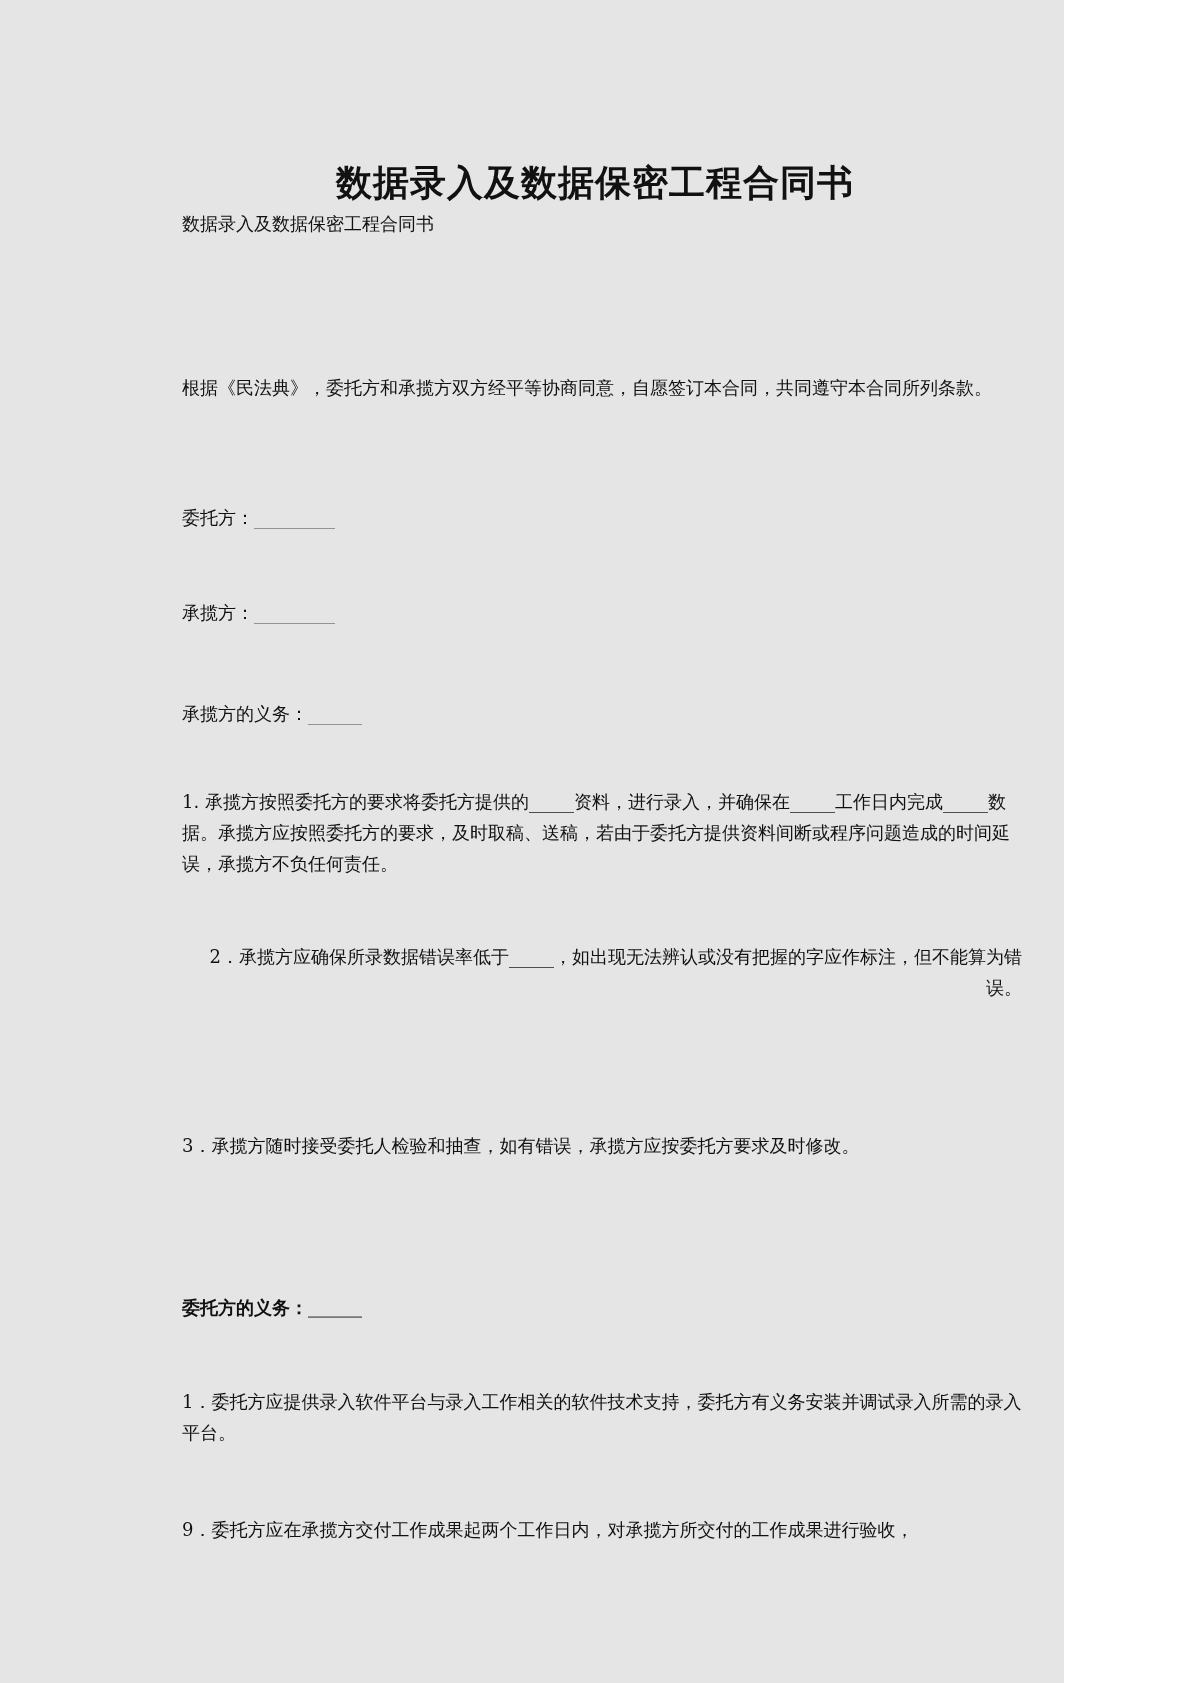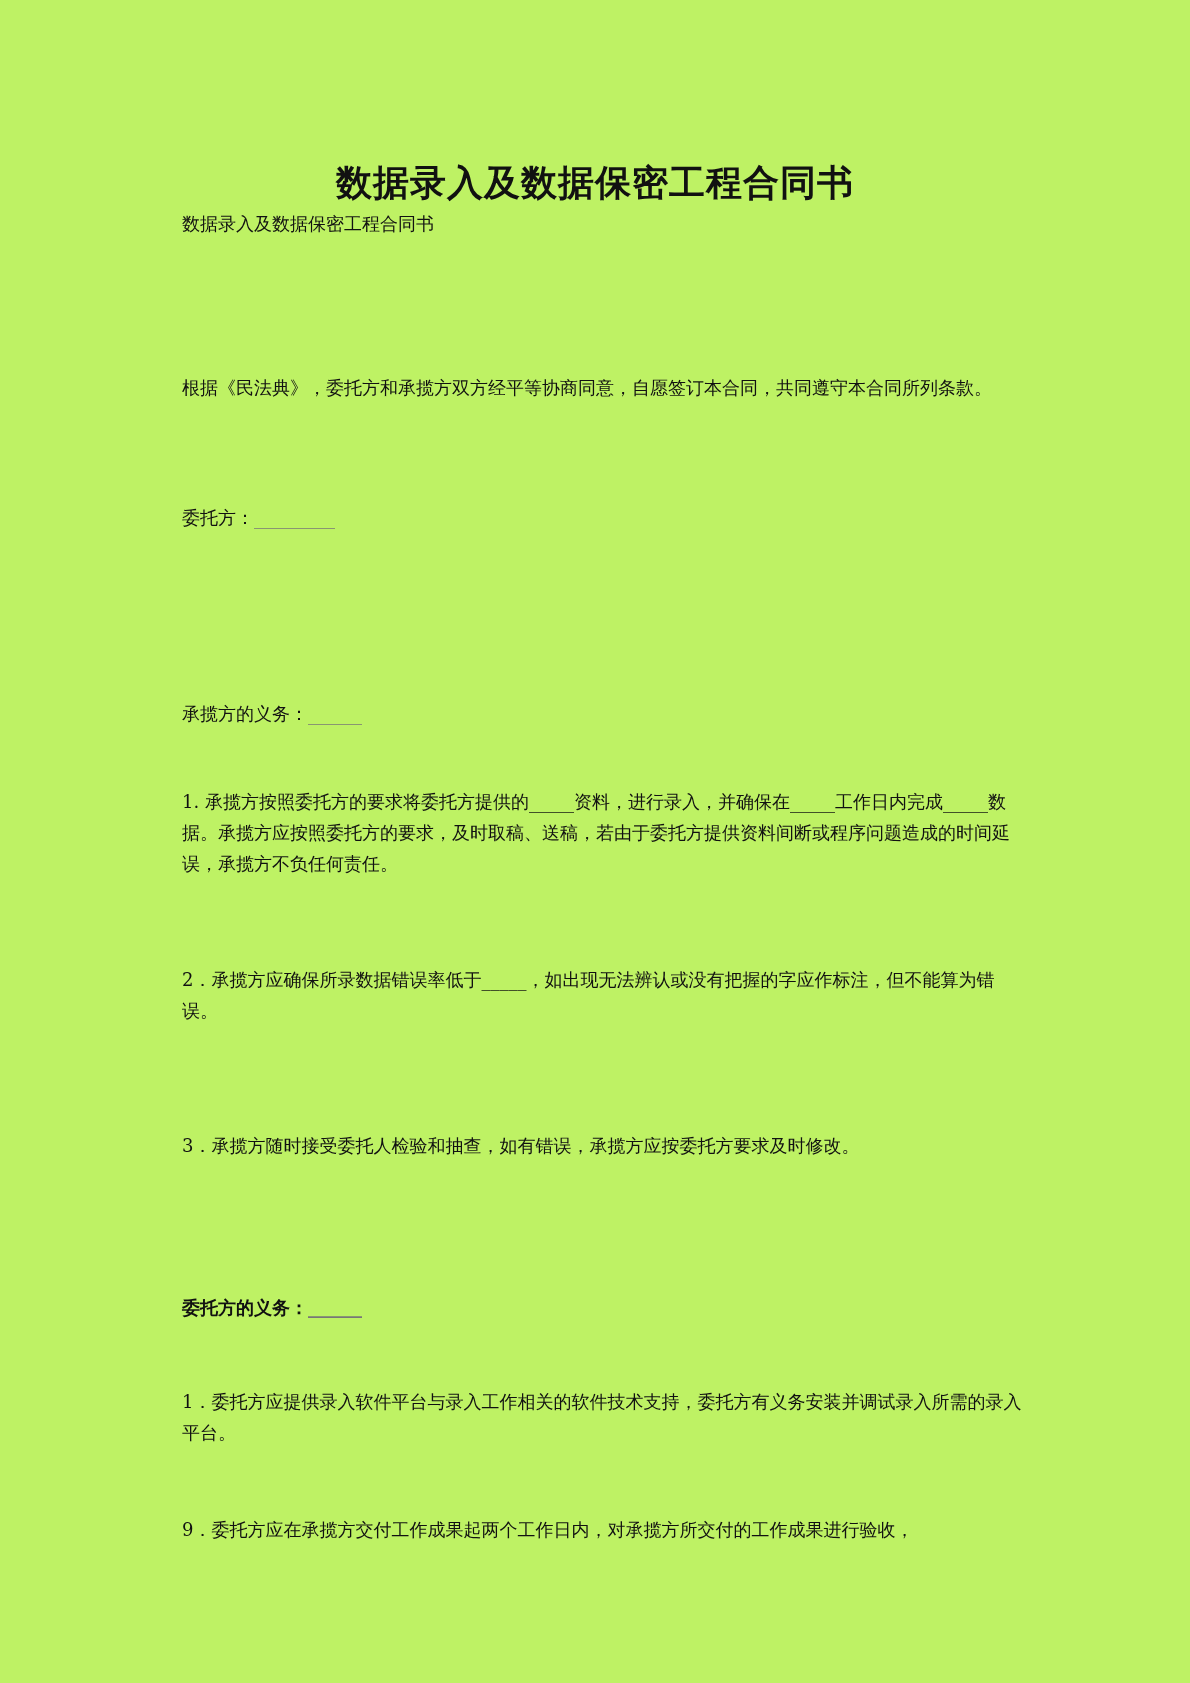--- a/index.html
+++ b/index.html
@@ -1,43 +1,46 @@
 <!DOCTYPE html>
 <html><head>
 <meta charset="utf-8">
 <style>
   html, body { margin: 0; padding: 0; background: #ffffff; }
   body { width: 1190px; height: 1683px; position: relative; overflow: hidden;
          font-family: "DejaVu Serif", "Liberation Serif", serif; color: #111; }
-  .page { position: absolute; left: 0; top: 0; width: 1190px; height: 1683px; background: #bef264; }
+  .page { position: absolute; left: 0; top: 0; width: 1064px; height: 1683px; background: #e5e5e5; }
   .title { position: absolute; left: 0; width: 1190px; top: 160px; text-align: center;
            font-size: 36px; font-weight: bold; letter-spacing: 1px; line-height: 44px; }
   .para { position: absolute; left: 182px; width: 840px; font-size: 18px; line-height: 31px; margin: 0; }
 </style>
 </head>
 <body>
 
 <div class="page">
   <h1 class="title" style="margin:0;">数据录入及数据保密工程合同书</h1>
 
   <p class="para" style="top:208px;">数据录入及数据保密工程合同书</p>
 
   <p class="para" style="top:372px;">根据《民法典》，委托方和承揽方双方经平等协商同意，自愿签订本合同，共同遵守本合同所列条款。</p>
 
   <p class="para" style="top:502px;">
     <span>委托方：</span><span style="color:#777;">_________</span>
   </p>
 
+  <p class="para" style="top:597px;">
+    <span>承揽方：</span><span style="color:#777;">_________</span>
+  </p>
 
   <p class="para" style="top:692px;margin-top:6px;">
     <span>承揽方的义务：</span><span style="color:#777;">______</span>
   </p>
 
   <p class="para" style="top:786px;">1. 承揽方按照委托方的要求将委托方提供的_____资料，进行录入，并确保在_____工作日内完成_____数据。承揽方应按照委托方的要求，及时取稿、送稿，若由于委托方提供资料间断或程序问题造成的时间延误，承揽方不负任何责任。</p>
-  <p class="para" style="top:964px;">2．承揽方应确保所录数据错误率低于_____，如出现无法辨认或没有把握的字应作标注，但不能算为错误。</p>
+  <p class="para" style="top:941px;text-align:right;">2．承揽方应确保所录数据错误率低于_____，如出现无法辨认或没有把握的字应作标注，但不能算为错误。</p>
   <p class="para" style="top:1130px;">3．承揽方随时接受委托人检验和抽查，如有错误，承揽方应按委托方要求及时修改。</p>
 
   <p class="para" style="top:1292px;font-weight:bold;">
     <span>委托方的义务：</span><span style="color:#777;">______</span>
   </p>
 
   <p class="para" style="top:1386px;">1．委托方应提供录入软件平台与录入工作相关的软件技术支持，委托方有义务安装并调试录入所需的录入平台。</p>
   <p class="para" style="top:1514px;">9．委托方应在承揽方交付工作成果起两个工作日内，对承揽方所交付的工作成果进行验收，</p>
 </div>
 

